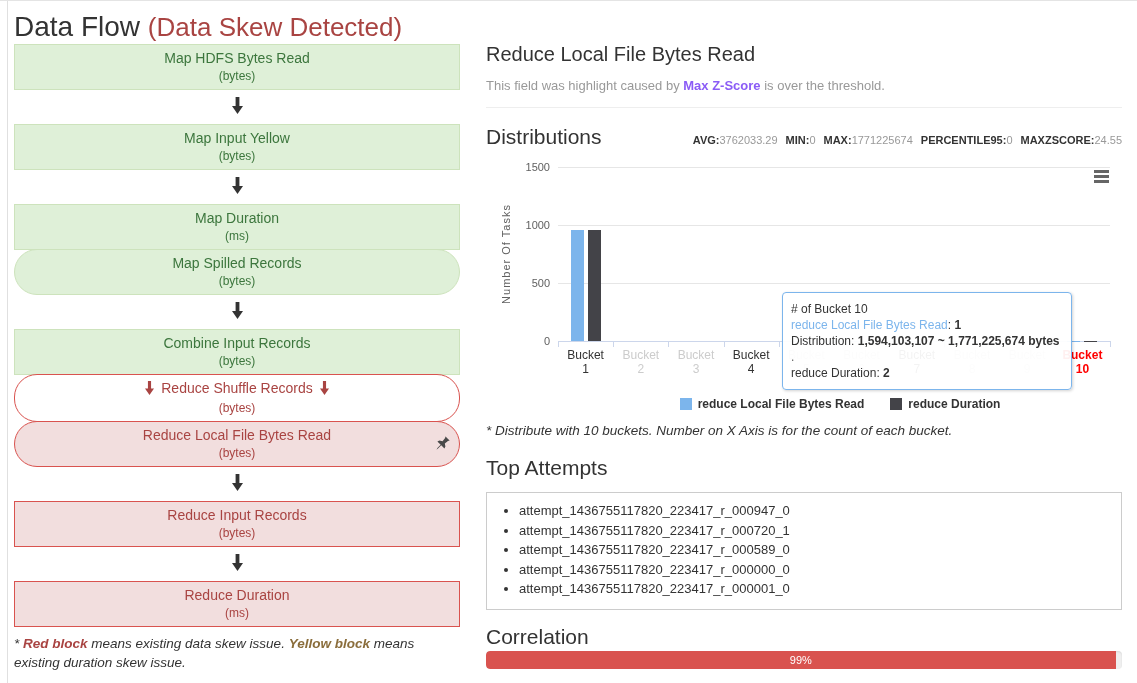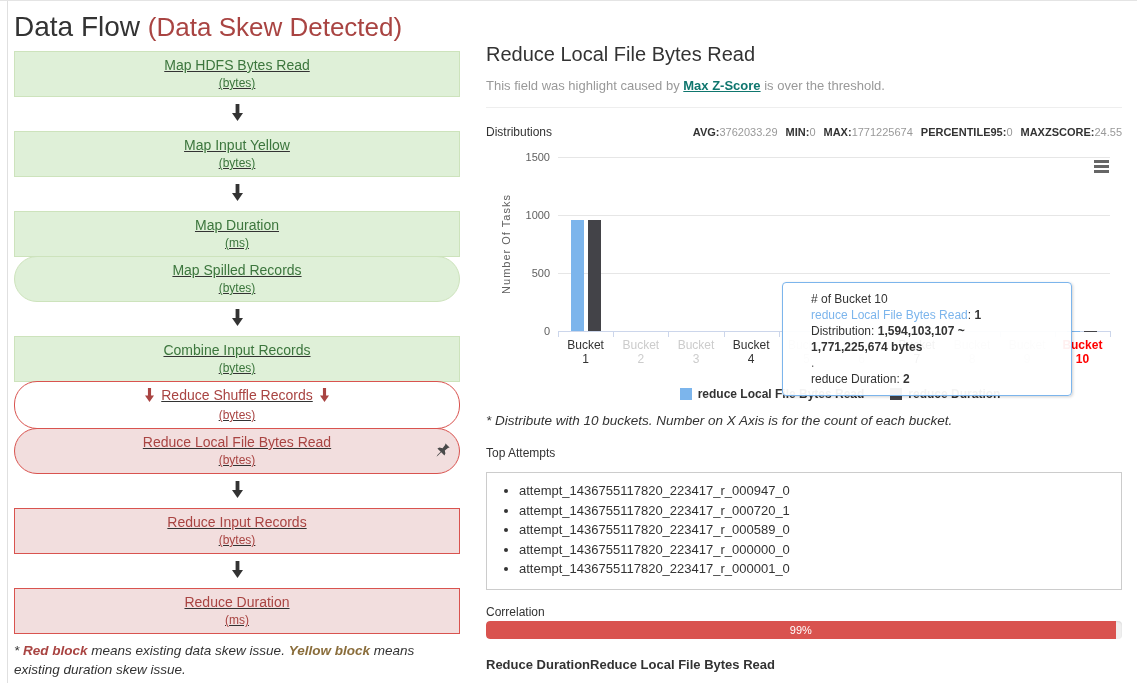--- a/index.html
+++ b/index.html
@@ -11,43 +11,43 @@
     border-top: 1px solid #e4e4e4;
   }
   .edge-line { position: absolute; left: 7px; top: 0; bottom: 0; width: 1px; background: #e0e0e0; }
   .page { display: flex; }
   .left-col { width: 446px; margin-left: 14px; flex: 0 0 auto; }
   .right-col { width: 636px; margin-left: 26px; flex: 0 0 auto; }
 
   
   .main-title { margin-top: 10px; font-size: 28px; font-weight: 500; color: #333; letter-spacing: 0; }
   .main-title .skew { font-size: 26px; font-weight: 400; color: #a94442; }
-  .flow { margin-top: 8px; text-decoration: underline; }
+  .flow { margin-top: 1px; }
   .flow-block { position: relative; border: 1px solid; text-align: center; padding: 3px 26px 5px; cursor: pointer; }
   .flow-block.attached { margin-top: -1px; border-radius: 23px; }
   .flow-green { background: #dff0d8; border-color: #cde3bc; color: #3c763d; }
   .flow-pink  { background: #f2dede; border-color: #d9534f; color: #a94442; }
   .flow-white { background: #ffffff; border-color: #d9534f; color: #a94442; }
   .fb-label { font-size: 14px; line-height: 20px; }
   .fb-unit { font-size: 12px; line-height: 16px; }
   .arrow-row { height: 34px; display: flex; align-items: center; justify-content: center; }
   .arrow-svg { display: inline-block; vertical-align: -2px; }
   .label-arrow { margin: 0 6px; vertical-align: -2px; }
   .pin { position: absolute; right: 9px; top: 50%; transform: translateY(-50%) rotate(45deg); width: 16px; height: 16px; cursor: pointer; }
   .flow-footnote { margin-top: 7px; font-size: 13.5px; font-style: italic; line-height: 19px; color: #333; }
   .fn-red { color: #a94442; font-weight: bold; }
   .fn-yellow { color: #8a6d3b; font-weight: bold; }
 
   
   .r-title { margin-top: 42px; font-size: 20px; font-weight: 400; color: #333; }
   .r-subtitle { margin-top: 12px; font-size: 13px; color: #999; }
-  .r-subtitle a { color: #0f766e; font-weight: bold; text-decoration: underline; cursor: pointer; }
+  .r-subtitle a { color: #8b5cf6; font-weight: bold; cursor: pointer; }
   .r-divider { border: 0; border-top: 1px solid #eee; margin-top: 14px; }
   .dist-row { margin-top: 17px; display: flex; align-items: baseline; justify-content: space-between; }
-  .section-h { font-size: 12px; font-weight: 400; color: #333; }
+  .section-h { font-size: 21px; font-weight: 400; color: #333; }
   .stats { font-size: 11px; white-space: nowrap; }
   .stat { margin-left: 8px; }
   .stat b { color: #333; font-weight: bold; }
   .stat span { color: #999; }
 
   
   .chart { position: relative; height: 234px; margin-top: 10px; }
   .gridline { position: absolute; height: 1px; background: #e6e6e6; }
   .axis-x { position: absolute; height: 1px; background: #ccd6eb; }
   .tickmark { position: absolute; width: 1px; height: 5px; background: #ccd6eb; }
@@ -56,21 +56,21 @@
   .bar { position: absolute; }
   .xlabel { position: absolute; width: 56px; text-align: center; font-size: 12px; line-height: 14px; }
   .xl-dark { color: #333; }
   .xl-light { color: #ccc; }
   .xl-red { color: #f00; font-weight: bold; }
   .menu-btn { position: absolute; right: 13px; top: 11px; width: 15px; cursor: pointer; }
   .menu-btn div { height: 3px; background: #666; margin-bottom: 2px; }
 
   .tooltip { position: absolute; left: 296px; top: 133px; width: 290px;
     background: rgba(255,255,255,0.94); border: 1px solid #7cb5ec; border-radius: 4px;
-    box-shadow: 1px 1px 3px rgba(0,0,0,0.18); padding: 8px 28px; font-size: 12px;
+    box-shadow: 1px 1px 3px rgba(0,0,0,0.18); padding: 8px 8px; font-size: 12px;
     line-height: 16px; color: #333; z-index: 5; }
   .tt-name-a { color: #7cb5ec; }
   .tt-name-b { color: #333; }
   .tt-sep { color: #666; }
   .tooltip b { font-weight: bold; }
 
   .legend { margin-top: 4px; padding-left: 72px; display: flex; justify-content: center; gap: 26px; }
   .legend-item { display: flex; align-items: center; cursor: pointer; }
   .legend-swatch { width: 12px; height: 12px; margin-right: 6px; }
   .legend-label { font-size: 12px; font-weight: bold; color: #333; }

